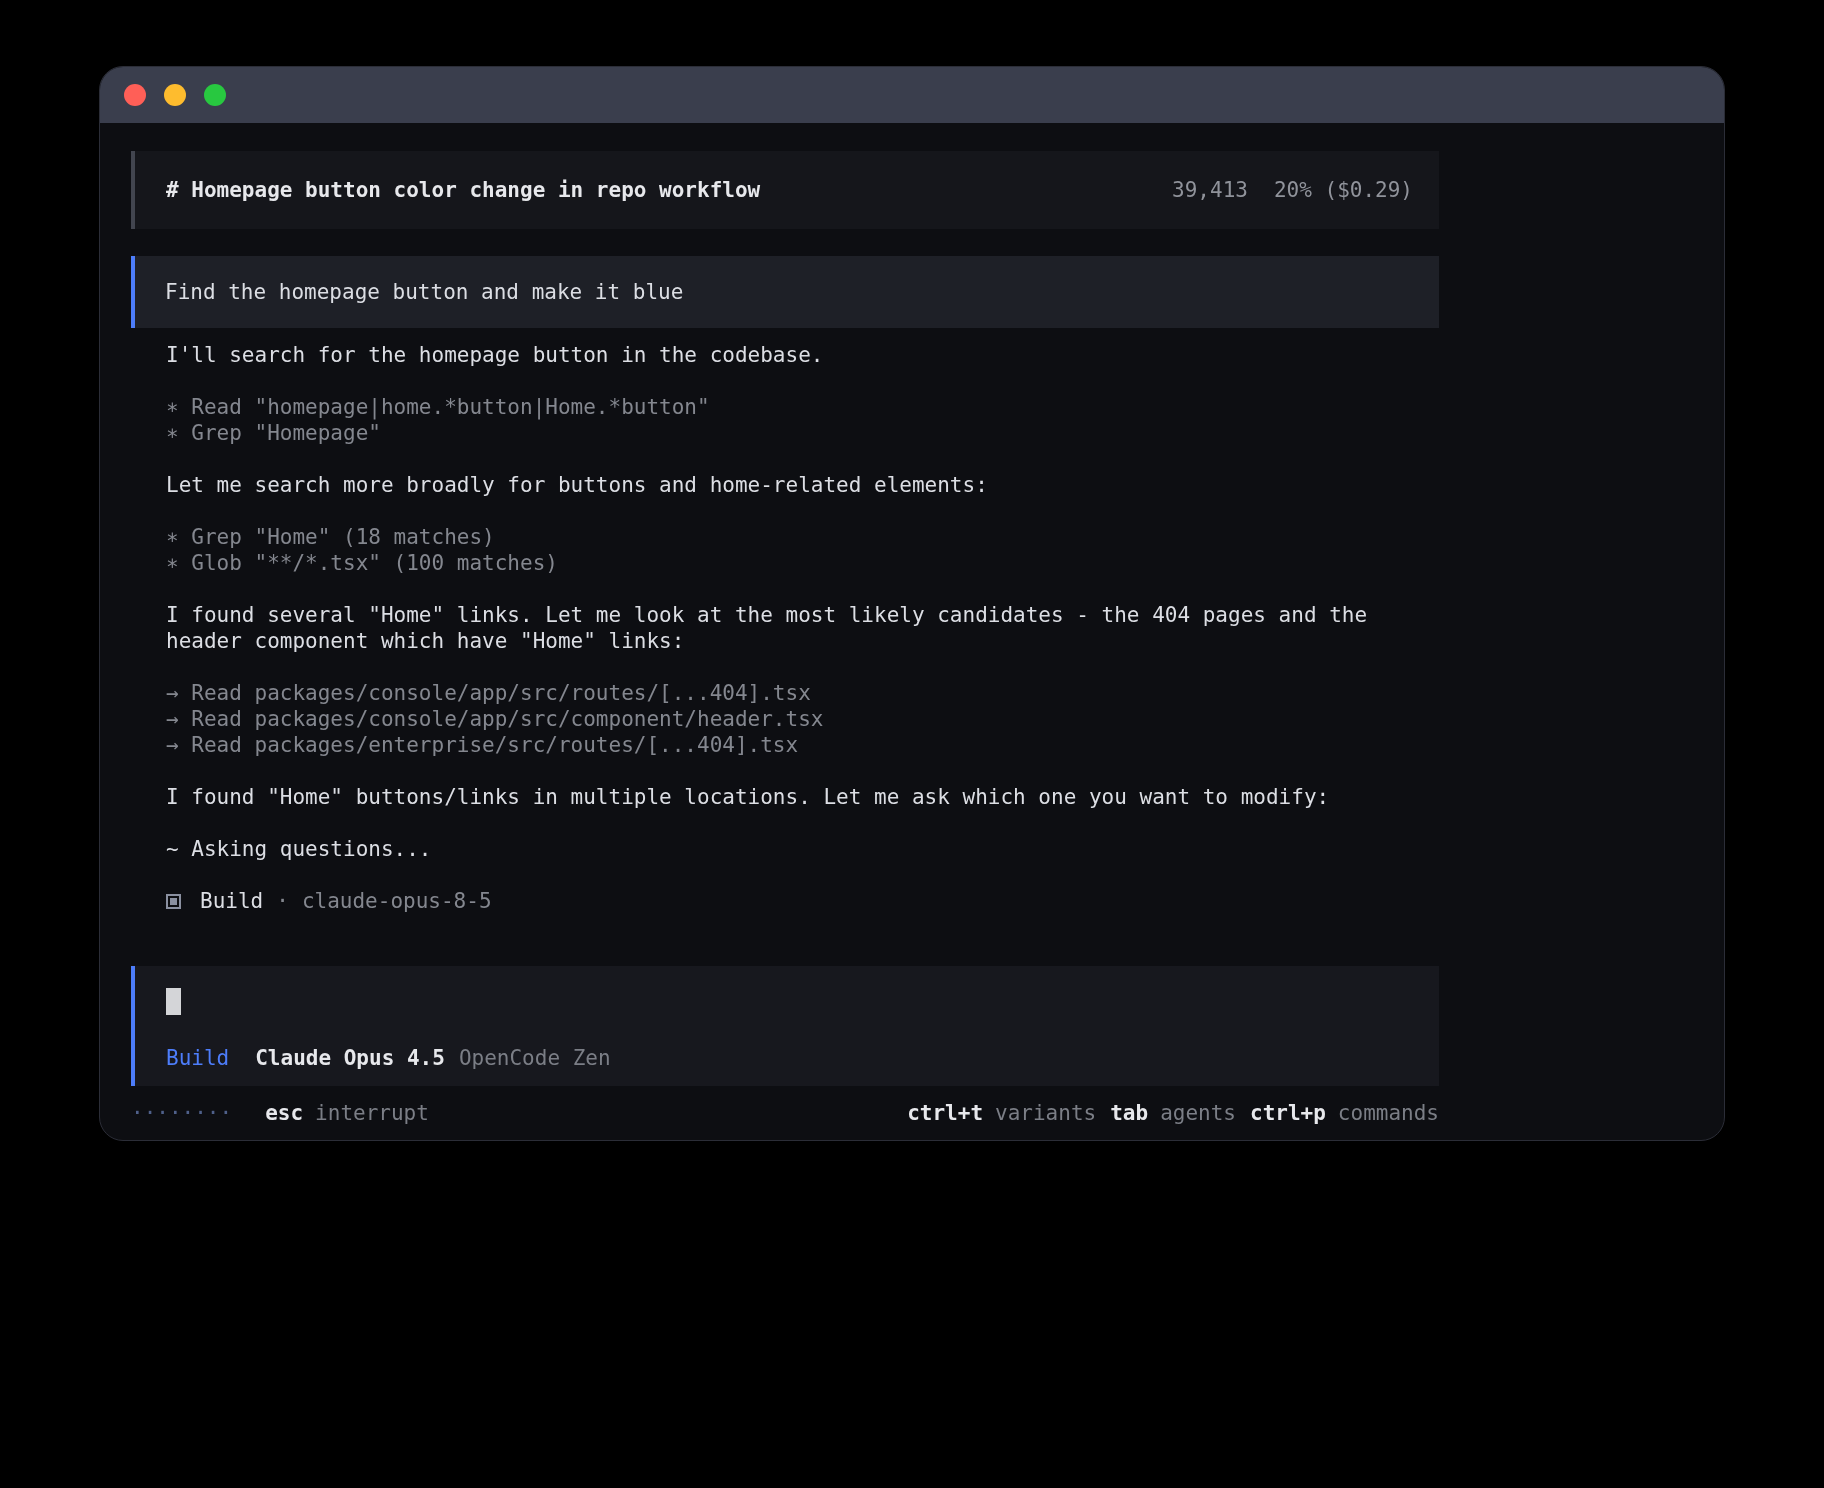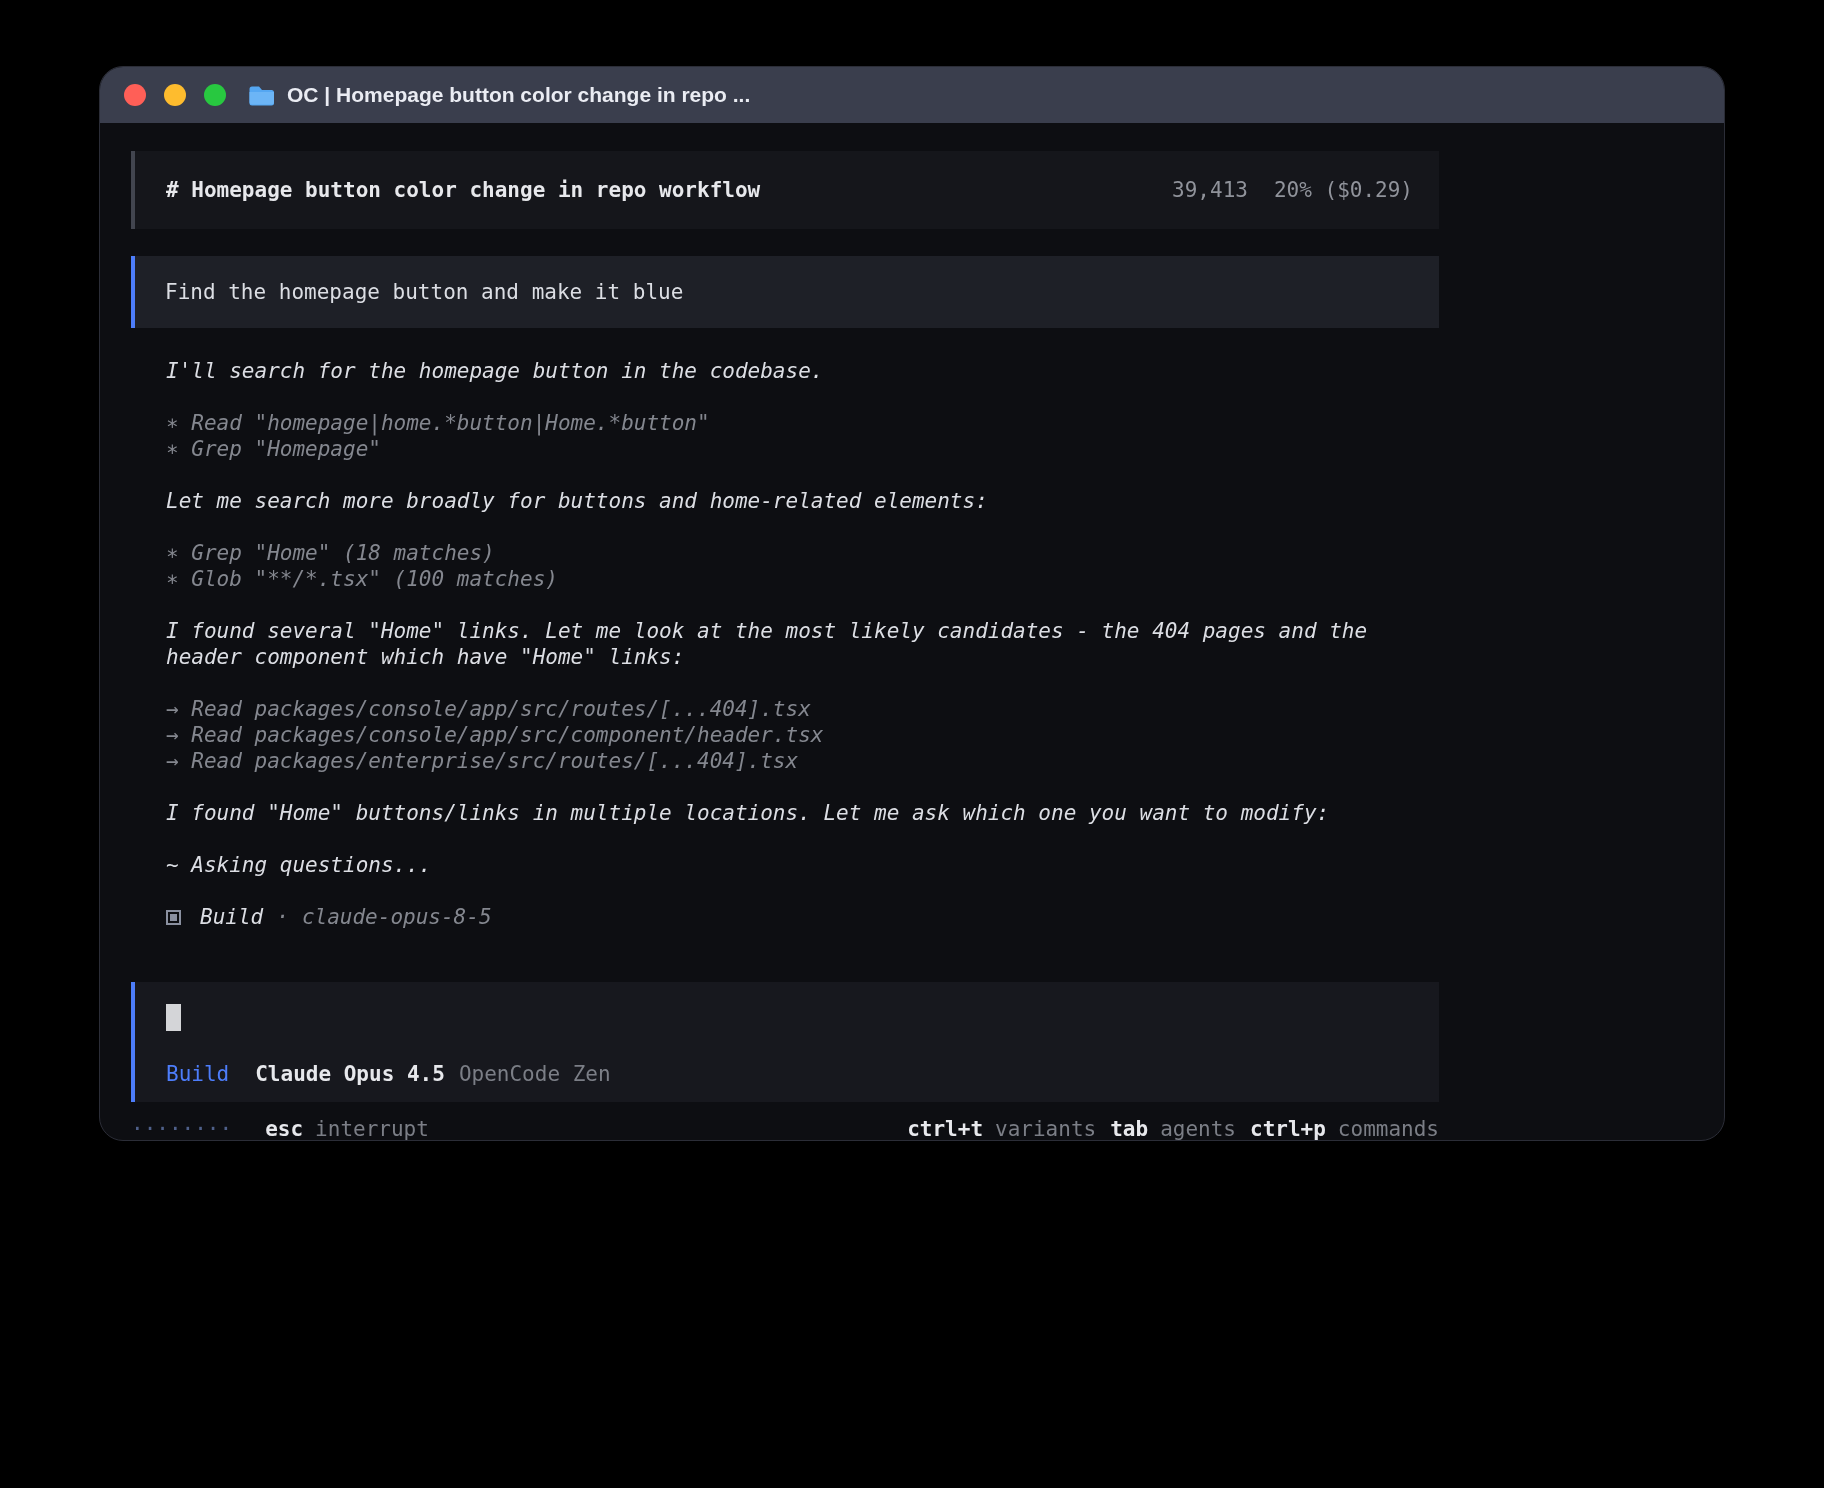--- a/index.html
+++ b/index.html
@@ -69,25 +69,24 @@
     margin-top: 27px;
     height: 72px;
     background: #1e2027;
     border-left: 4px solid var(--accent_blue);
     display: flex; align-items: center;
     padding: 0 30px;
     color: #dcdee4;
   }
 
   .transcript {
-    margin-top: 30px;
+    margin-top: 14px;
     padding-left: 35px;
     line-height: 26px;
     width: 1308px;
-    font-style: italic;
   }
   .transcript p { margin: 0 0 26px 0; }
   .transcript .group { margin: 0 0 26px 0; }
   .transcript .group p { margin: 0; }
   .white { color: #dcdee4; }
   .gray  { color: #84878f; }
 
   .agent-line { display: flex; align-items: center; gap: 13px; margin: 0; }
   .agent-icon {
     width: 15px; height: 15px;
@@ -129,27 +128,20 @@
 <body>
 
 <div class="window">
 
   <div class="titlebar">
     <div class="traffic">
       <span class="light red"></span>
       <span class="light yellow"></span>
       <span class="light green"></span>
     </div>
-    <div class="titlewrap">
-      <svg width="27" height="23" viewBox="0 0 27 23">
-        <path d="M1.5 5 a2.5 2.5 0 0 1 2.5-2.5 h7 l3 3.5 h9.5 a2.5 2.5 0 0 1 2.5 2.5 v10.5 a2.5 2.5 0 0 1-2.5 2.5 h-19.5 a2.5 2.5 0 0 1-2.5-2.5 z" fill="#55a7f2"></path>
-        <path d="M1.5 8 h24.5 v10 a2.5 2.5 0 0 1-2.5 2.5 h-19.5 a2.5 2.5 0 0 1-2.5-2.5 z" fill="#6cb5f6"></path>
-      </svg>
-      <span>OC | Homepage button color change in repo ...</span>
-    </div>
   </div>
 
   <div class="content">
     <div class="col">
 
       <div class="header-block">
         <span class="h-title"># Homepage button color change in repo workflow</span>
         <span class="h-stats">
           <span>39,413</span>
           <span>20% ($0.29)</span>

